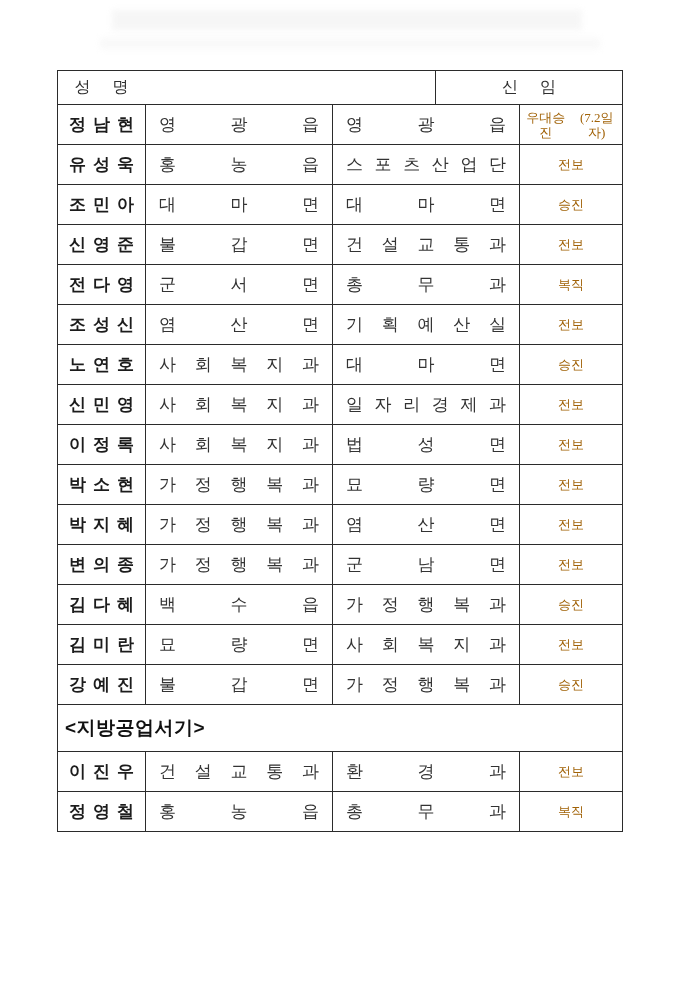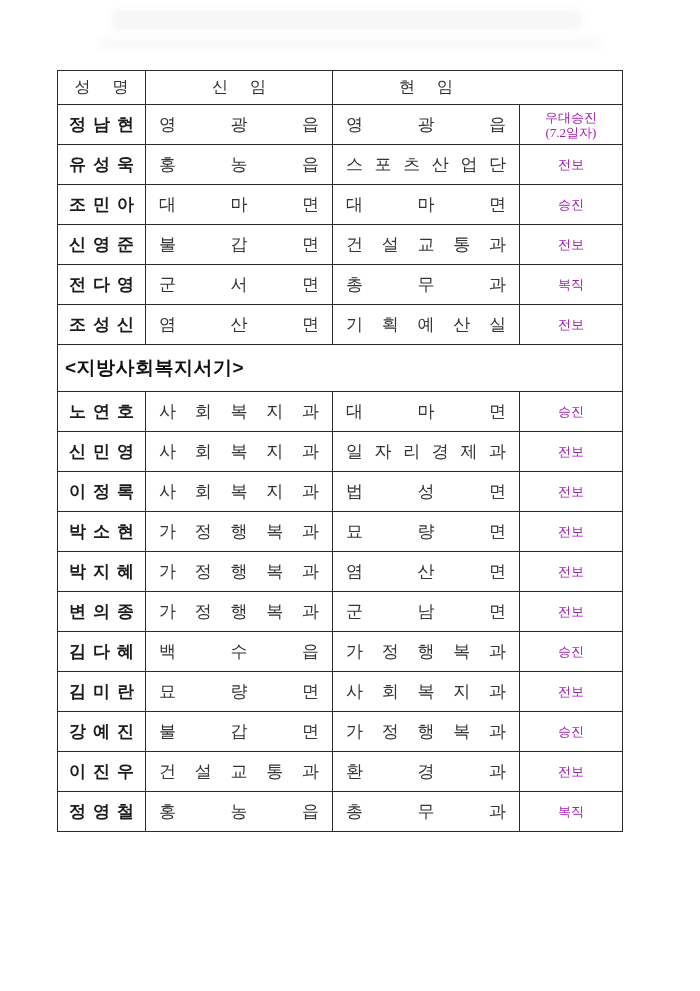--- a/index.html
+++ b/index.html
@@ -10,61 +10,60 @@
   
   .artifact{position:absolute;background:#efefef;filter:blur(3px);opacity:.55;}
   .artifact.a1{left:112px;top:10px;width:470px;height:20px;}
   .artifact.a2{left:100px;top:38px;width:500px;height:11px;opacity:.4;}
 
   .table{
     position:absolute;left:57px;top:70px;width:564px;
     border:1.5px solid #2b2b2b;background:#fff;
   }
   .tr{display:flex;box-sizing:border-box;height:40px;border-top:1px solid #2b2b2b;}
-  .tr.header-row{border-top:none;height:33px;}
+  .tr.header-row{border-top:none;height:33px;justify-content:space-between;}
   .tr.section-row{height:47px;}
   .td{box-sizing:border-box;display:flex;align-items:center;overflow:hidden;}
   .td + .td{border-left:1px solid #2b2b2b;}
   .c1{width:87px;}
   .c2{width:187px;}
   .c3{width:187px;}
   .c4{width:103px;}
 
   .header-cell{
     justify-content:center;font-size:16px;letter-spacing:9px;padding-left:9px;
     color:#2f2f2f;
   }
   .name-cell{
     font-family:"Liberation Sans","DejaVu Sans",sans-serif;font-weight:700;
     font-size:17px;color:#1c1c1c;padding:0 11px;
   }
   .pos-cell{font-size:17px;color:#333333;padding:0 13px;}
   .dist{justify-content:space-between;}
   .note-cell{
-    flex-direction:column;justify-content:center;font-size:13px;line-height:15px;
-    color:#a21caf;text-align:center;
+    justify-content:center;font-size:13px;line-height:15px;
+    color:#a16207;text-align:center;
   }
   .note-cell span:empty{display:none;}
   .section-cell{
     width:100%;padding-left:7px;
     font-family:"Liberation Sans","DejaVu Sans",sans-serif;font-weight:700;
     font-size:19px;color:#111111;letter-spacing:.5px;
   }
 </style>
 </head>
 <body>
 
 <div class="artifact a1"></div>
 <div class="artifact a2"></div>
 
 <div class="table">
   <div class="tr header-row">
     <div class="td c1 header-cell">성 명</div>
     <div class="td c2 header-cell">신 임</div>
-    <div class="td c3 header-cell">현 임</div>
   </div>
   <div id="table-body">
       <div class="tr">
         <div class="td c1 name-cell dist">
           <span>정</span>
           <span>남</span>
           <span>현</span>
         </div>
         <div class="td c2 pos-cell dist">
           <span>영</span>
@@ -181,23 +180,20 @@
           <span>기</span>
           <span>획</span>
           <span>예</span>
           <span>산</span>
           <span>실</span>
         </div>
         <div class="td c4 note-cell">
           <span>전보</span>
         </div>
       </div>
-      <div class="tr section-row">
-        <div class="td section-cell">&lt;지방사회복지서기&gt;</div>
-      </div>
       <div class="tr">
         <div class="td c1 name-cell dist">
           <span>노</span>
           <span>연</span>
           <span>호</span>
         </div>
         <div class="td c2 pos-cell dist">
           <span>사</span>
           <span>회</span>
           <span>복</span>
@@ -385,20 +381,23 @@
           <span>가</span>
           <span>정</span>
           <span>행</span>
           <span>복</span>
           <span>과</span>
         </div>
         <div class="td c4 note-cell">
           <span>승진</span>
         </div>
       </div>
+      <div class="tr section-row">
+        <div class="td section-cell">&lt;지방공업서기&gt;</div>
+      </div>
       <div class="tr">
         <div class="td c1 name-cell dist">
           <span>이</span>
           <span>진</span>
           <span>우</span>
         </div>
         <div class="td c2 pos-cell dist">
           <span>건</span>
           <span>설</span>
           <span>교</span>

